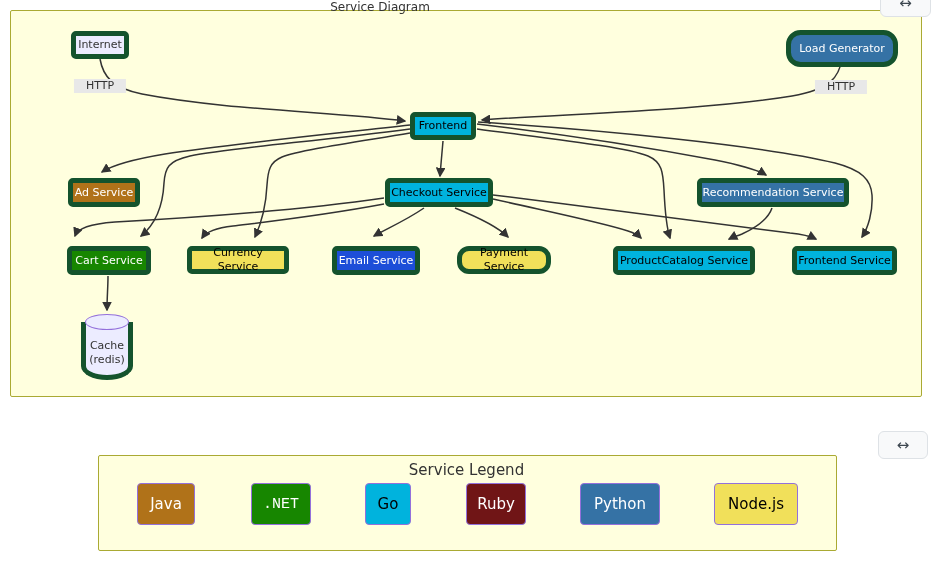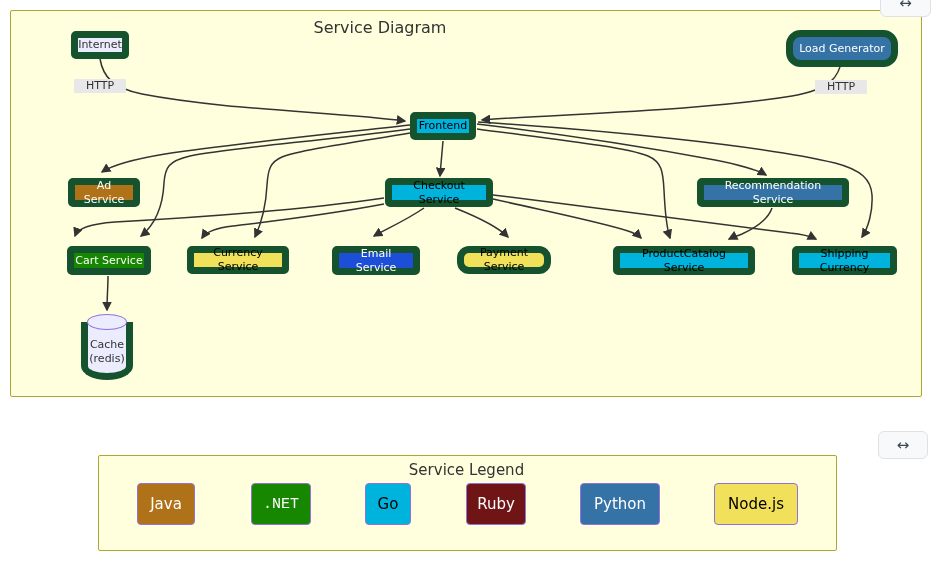--- a/index.html
+++ b/index.html
@@ -2,25 +2,25 @@
 <html><head>
 <meta charset="utf-8">
 <style>
   html,body{margin:0;padding:0;background:#ffffff;}
   .canvas{position:relative;width:936px;height:570px;overflow:hidden;
           font-family:"DejaVu Sans","Liberation Sans",sans-serif;background:#ffffff;}
   .panel{position:absolute;background:#ffffde;border:1px solid #aaaa33;border-radius:2px;z-index:1;}
   #diagram-panel{left:10px;top:10px;width:910px;height:385px;}
   #legend-panel{left:98px;top:455px;width:737px;height:94px;}
   .panel-title{position:absolute;text-align:center;color:#333333;z-index:2;}
-  #diagram-title{left:10px;top:18px;width:740px;font-size:16px;}
+  #diagram-title{left:10px;top:0;width:740px;font-size:12px;}
   #legend-title{left:98px;top:461px;width:737px;font-size:15px;}
   #edge-svg{position:absolute;left:0;top:0;z-index:3;pointer-events:none;}
   .node{position:absolute;z-index:4;display:flex;align-items:center;justify-content:center;
-        text-align:center;font-size:11px;border:7px solid #14532d;border-radius:5px;
+        text-align:center;font-size:11px;border:5px solid #14532d;border-radius:5px;
         box-sizing:border-box;white-space:pre-line;line-height:14px;}
   .node.stadium{border-radius:14.5px;}
   .node.cylinder{border-radius:0 0 50% 50%/0 0 14px 14px;border-top:none;}
   .node.cylinder::before{content:"";position:absolute;left:-1px;right:-1px;top:-8px;height:16px;
         border-radius:50%;border:1px solid #9370DB;background:inherit;box-sizing:border-box;}
   .node.cylinder .cyl-label{position:relative;z-index:1;padding-top:8px;}
   .edge-label{position:absolute;z-index:5;transform:translate(-50%,-50%);background:#e8e8e8;
         color:#333333;font-size:11px;padding:0 12px;line-height:14px;}
   .legend-chip{position:absolute;z-index:4;display:flex;align-items:center;justify-content:center;
         font-size:15px;border:1.5px solid #9370DB;border-radius:4px;box-sizing:border-box;}
@@ -67,21 +67,21 @@
       <div class="node stadium" style="left: 786px; top: 30px; width: 112px; height: 37px; background: rgb(53, 114, 165); color: rgb(255, 255, 255);">Load Generator</div>
       <div class="node" style="left: 410px; top: 112px; width: 66px; height: 28px; background: rgb(0, 179, 221); color: rgb(0, 0, 0);">Frontend</div>
       <div class="node" style="left: 68px; top: 178px; width: 72px; height: 29px; background: rgb(176, 114, 25); color: rgb(255, 255, 255);">Ad Service</div>
       <div class="node" style="left: 385px; top: 178px; width: 108px; height: 29px; background: rgb(0, 179, 221); color: rgb(0, 0, 0);">Checkout Service</div>
       <div class="node" style="left: 697px; top: 178px; width: 152px; height: 29px; background: rgb(53, 114, 165); color: rgb(255, 255, 255);">Recommendation Service</div>
       <div class="node" style="left: 67px; top: 246px; width: 84px; height: 29px; background: rgb(23, 134, 0); color: rgb(255, 255, 255);">Cart Service</div>
       <div class="node" style="left: 187px; top: 246px; width: 102px; height: 28px; background: rgb(241, 224, 90); color: rgb(0, 0, 0);">Currency Service</div>
       <div class="node" style="left: 332px; top: 246px; width: 88px; height: 29px; background: #1d4ed8; color: rgb(255, 255, 255);">Email Service</div>
       <div class="node" style="left: 457px; top: 246px; width: 94px; height: 28px; background: rgb(241, 224, 90); color: rgb(0, 0, 0); border-radius: 12px;">Payment Service</div>
       <div class="node" style="left: 613px; top: 246px; width: 142px; height: 29px; background: rgb(0, 179, 221); color: rgb(0, 0, 0); text-align: center;">ProductCatalog Service</div>
-      <div class="node" style="left: 792px; top: 246px; width: 105px; height: 29px; background: rgb(0, 179, 221); color: rgb(0, 0, 0);">Shipping Currency</div>
+      <div class="node" style="left: 792px; top: 246px; width: 105px; height: 29px; background: rgb(0, 179, 221); color: rgb(0, 0, 0);">Frontend Service</div>
       <div class="node cylinder" style="left: 81px; top: 322px; width: 52px; height: 58px; background: rgb(236, 236, 255); color: rgb(51, 51, 51);"><span class="cyl-label">Cache
 (redis)</span></div>
     </div>
   <div id="edge-label-layer">
       <div class="edge-label" style="left: 100px; top: 86px;">HTTP</div>
       <div class="edge-label" style="left: 841px; top: 87px;">HTTP</div>
     </div>
 
   <div class="panel" id="legend-panel"></div>
   <div class="panel-title" id="legend-title">Service Legend</div>

